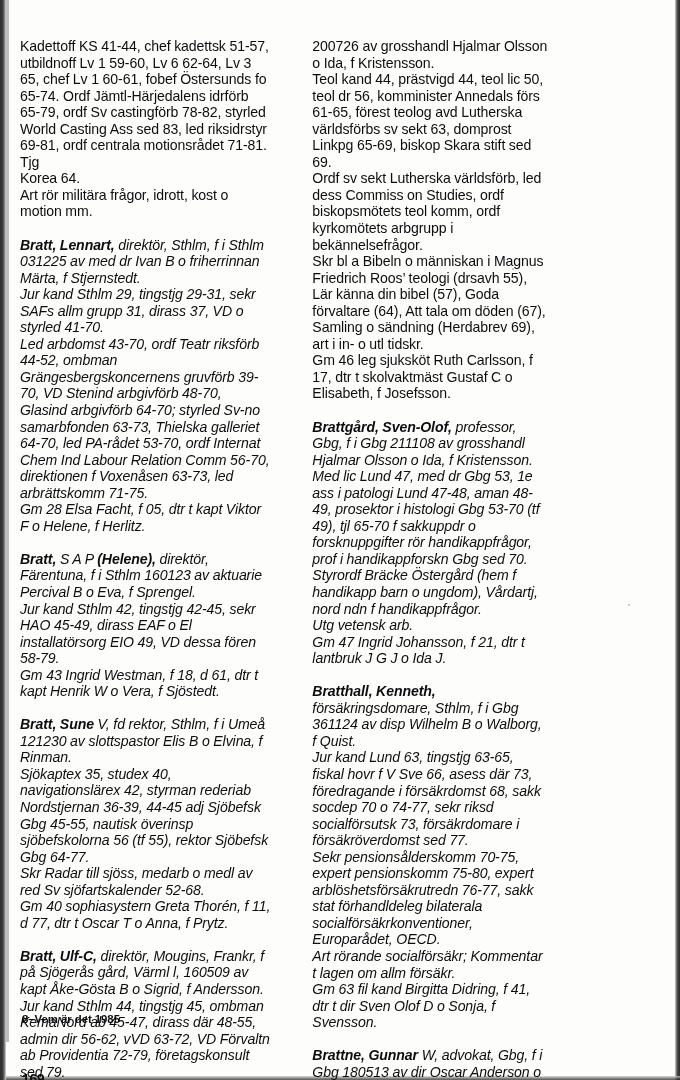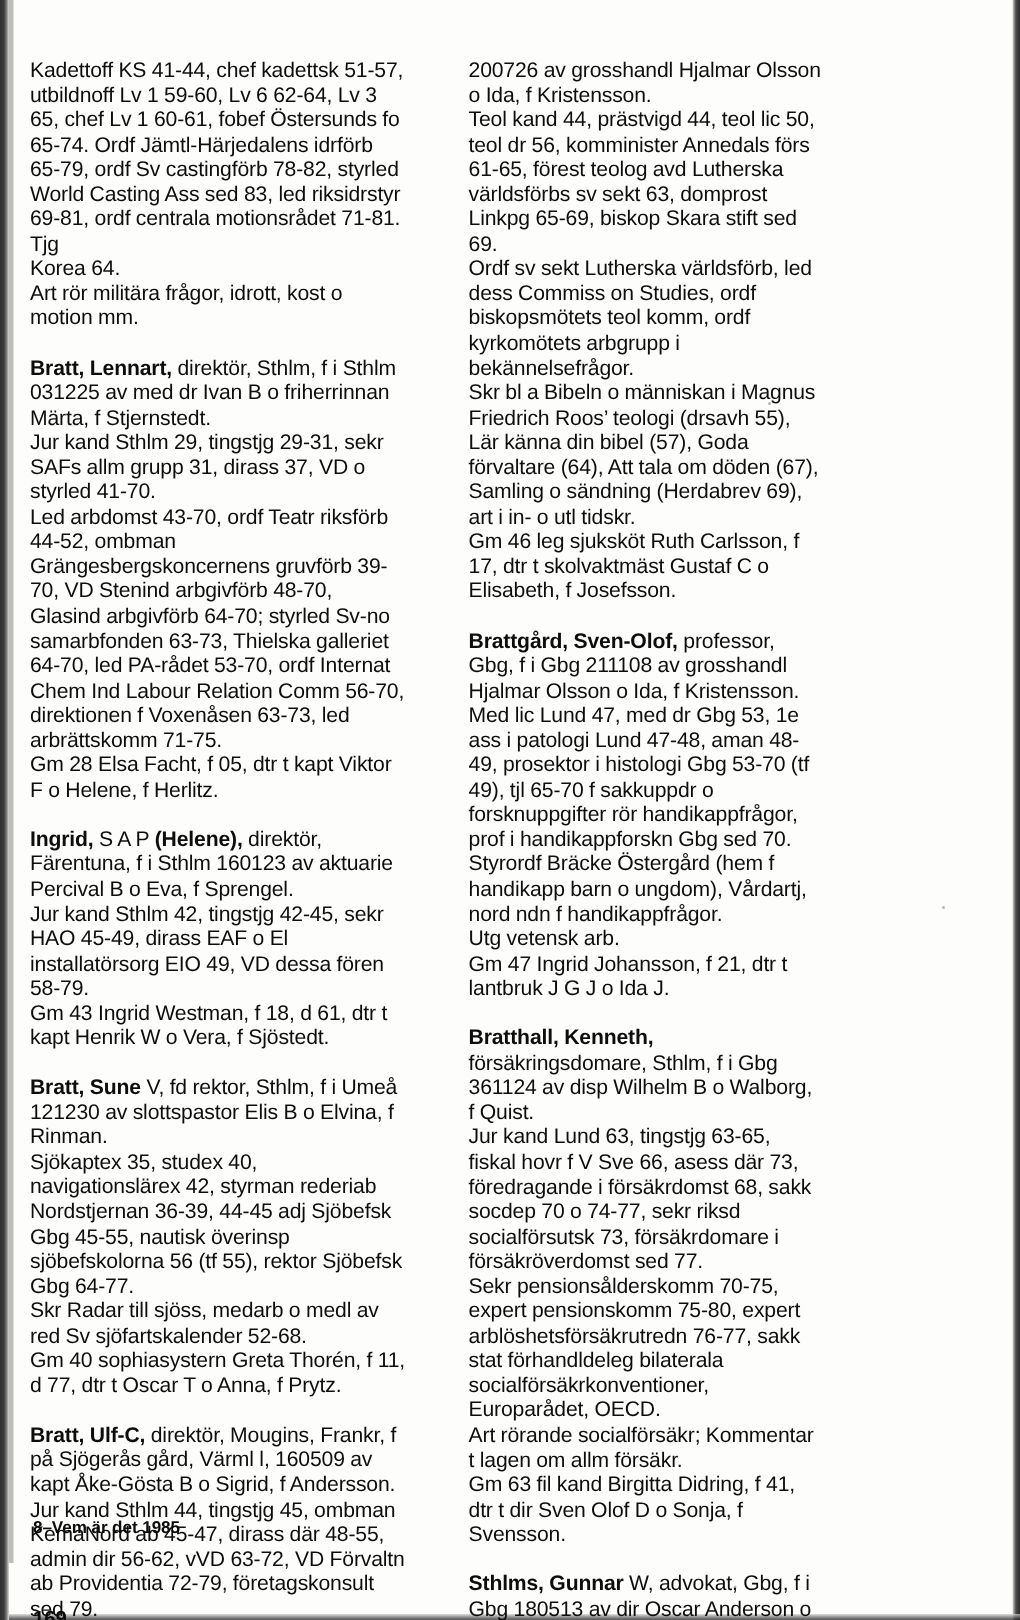--- a/index.html
+++ b/index.html
@@ -82,20 +82,21 @@
     font-size: 14.1px;
     line-height: 16.55px;
     letter-spacing: -0.1px;
     word-spacing: -0.15px;
     text-align: left;
   }
 
   
   .entry + .entry {
     margin-top: 16.5px;
+    font-style: italic;
   }
 
   .entry .hw {
     font-weight: bold;
   }
 
   .footer {
     position: absolute;
     left: 0;
     top: 1012px;
@@ -147,42 +148,42 @@
   <div class="columns">
 
     <div class="column left">
       <p class="entry">
         <span>Kadettoff KS 41-44, chef kadettsk 51-57, utbildnoff Lv 1 59-60, Lv 6 62-64, Lv 3 65, chef Lv 1 60-61, fobef Östersunds fo 65-74. Ordf Jämtl-Härjedalens idrförb 65-79, ordf Sv castingförb 78-82, styrled World Casting Ass sed 83, led riksidrstyr 69-81, ordf centrala motionsrådet 71-81. Tjg<br>Korea 64.<br>Art rör militära frågor, idrott, kost o motion mm.</span>
       </p>
       <p class="entry">
         <span><span class="hw">Bratt, Lennart,</span> direktör, Sthlm, f i Sthlm 031225 av med dr Ivan B o friherrinnan Märta, f Stjernstedt.<br>Jur kand Sthlm 29, tingstjg 29-31, sekr SAFs allm grupp 31, dirass 37, VD o styrled 41-70.<br>Led arbdomst 43-70, ordf Teatr riksförb 44-52, ombman Grängesbergskoncernens gruvförb 39-70, VD Stenind arbgivförb 48-70, Glasind arbgivförb 64-70; styrled Sv-no samarbfonden 63-73, Thielska galleriet 64-70, led PA-rådet 53-70, ordf Internat Chem Ind Labour Relation Comm 56-70, direktionen f Voxenåsen 63-73, led arbrättskomm 71-75.<br>Gm 28 Elsa Facht, f 05, dtr t kapt Viktor F o Helene, f Herlitz.</span>
       </p>
       <p class="entry">
-        <span><span class="hw">Ingrid,</span><span class=""> S A P </span><span class="hw">(Helene),</span> direktör, Färentuna, f i Sthlm 160123 av aktuarie Percival B o Eva, f Sprengel.<br>Jur kand Sthlm 42, tingstjg 42-45, sekr HAO 45-49, dirass EAF o El installatörsorg EIO 49, VD dessa fören 58-79.<br>Gm 43 Ingrid Westman, f 18, d 61, dtr t kapt Henrik W o Vera, f Sjöstedt.</span>
+        <span><span class="hw">Bratt,</span><span class=""> S A P </span><span class="hw">(Helene),</span> direktör, Färentuna, f i Sthlm 160123 av aktuarie Percival B o Eva, f Sprengel.<br>Jur kand Sthlm 42, tingstjg 42-45, sekr HAO 45-49, dirass EAF o El installatörsorg EIO 49, VD dessa fören 58-79.<br>Gm 43 Ingrid Westman, f 18, d 61, dtr t kapt Henrik W o Vera, f Sjöstedt.</span>
       </p>
       <p class="entry">
         <span><span class="hw">Bratt, Sune</span><span class=""> V</span>, fd rektor, Sthlm, f i Umeå 121230 av slottspastor Elis B o Elvina, f Rinman.<br>Sjökaptex 35, studex 40, navigationslärex 42, styrman rederiab Nordstjernan 36-39, 44-45 adj Sjöbefsk Gbg 45-55, nautisk överinsp sjöbefskolorna 56 (tf 55), rektor Sjöbefsk Gbg 64-77.<br>Skr Radar till sjöss, medarb o medl av red Sv sjöfartskalender 52-68.<br>Gm 40 sophiasystern Greta Thorén, f 11, d 77, dtr t Oscar T o Anna, f Prytz.</span>
       </p>
       <p class="entry">
         <span><span class="hw">Bratt, Ulf-C,</span> direktör, Mougins, Frankr, f på Sjögerås gård, Värml l, 160509 av kapt Åke-Gösta B o Sigrid, f Andersson.<br>Jur kand Sthlm 44, tingstjg 45, ombman KemaNord ab 45-47, dirass där 48-55, admin dir 56-62, vVD 63-72, VD Förvaltn ab Providentia 72-79, företagskonsult sed 79.<br>Gm 52 Anita Grönwall, f 30, dtr t ambassadör Tage G o Inger, f Ericson.</span>
       </p>
     </div>
 
     <div class="column right">
       <p class="entry">
         <span>200726 av grosshandl Hjalmar Olsson o Ida, f Kristensson.<br>Teol kand 44, prästvigd 44, teol lic 50, teol dr 56, komminister Annedals förs 61-65, förest teolog avd Lutherska världsförbs sv sekt 63, domprost Linkpg 65-69, biskop Skara stift sed 69.<br>Ordf sv sekt Lutherska världsförb, led dess Commiss on Studies, ordf biskopsmötets teol komm, ordf kyrkomötets arbgrupp i bekännelsefrågor.<br>Skr bl a Bibeln o människan i Magnus Friedrich Roos’ teologi (drsavh 55), Lär känna din bibel (57), Goda förvaltare (64), Att tala om döden (67), Samling o sändning (Herdabrev 69), art i in- o utl tidskr.<br>Gm 46 leg sjuksköt Ruth Carlsson, f 17, dtr t skolvaktmäst Gustaf C o Elisabeth, f Josefsson.</span>
       </p>
       <p class="entry">
         <span><span class="hw">Brattgård, Sven-Olof,</span> professor, Gbg, f i Gbg 211108 av grosshandl Hjalmar Olsson o Ida, f Kristensson.<br>Med lic Lund 47, med dr Gbg 53, 1e ass i patologi Lund 47-48, aman 48-49, prosektor i histologi Gbg 53-70 (tf 49), tjl 65-70 f sakkuppdr o forsknuppgifter rör handikappfrågor, prof i handikappforskn Gbg sed 70.<br>Styrordf Bräcke Östergård (hem f handikapp barn o ungdom), Vårdartj, nord ndn f handikappfrågor.<br>Utg vetensk arb.<br>Gm 47 Ingrid Johansson, f 21, dtr t lantbruk J G J o Ida J.</span>
       </p>
       <p class="entry">
         <span><span class="hw">Bratthall, Kenneth,</span> försäkringsdomare, Sthlm, f i Gbg 361124 av disp Wilhelm B o Walborg, f Quist.<br>Jur kand Lund 63, tingstjg 63-65, fiskal hovr f V Sve 66, asess där 73, föredragande i försäkrdomst 68, sakk socdep 70 o 74-77, sekr riksd socialförsutsk 73, försäkrdomare i försäkröverdomst sed 77.<br>Sekr pensionsålderskomm 70-75, expert pensionskomm 75-80, expert arblöshetsförsäkrutredn 76-77, sakk stat förhandldeleg bilaterala socialförsäkrkonventioner, Europarådet, OECD.<br>Art rörande socialförsäkr; Kommentar t lagen om allm försäkr.<br>Gm 63 fil kand Birgitta Didring, f 41, dtr t dir Sven Olof D o Sonja, f Svensson.</span>
       </p>
       <p class="entry">
-        <span><span class="hw">Sthlms, Gunnar</span><span class=""> W</span>, advokat, Gbg, f i Gbg 180513 av dir Oscar Anderson o Agnes, f Hagman.<br>Jur kand Uppsala 43, tjg Sthlms rådhrätt 43-45, bitr jurist adv Mannheimer o Zetterlöf Gbg 45, deläg sed 50, LSA 49.</span>
+        <span><span class="hw">Brattne, Gunnar</span><span class=""> W</span>, advokat, Gbg, f i Gbg 180513 av dir Oscar Anderson o Agnes, f Hagman.<br>Jur kand Uppsala 43, tjg Sthlms rådhrätt 43-45, bitr jurist adv Mannheimer o Zetterlöf Gbg 45, deläg sed 50, LSA 49.</span>
       </p>
       <p class="entry">
         <span><span class="hw">Brattström, Olof</span><span class=""> O</span>, professor emer, Ber-</span>
       </p>
     </div>
 
   </div>
 
   <div class="footer">
     <span class="footer-left">8–Vem är det 1985</span>

